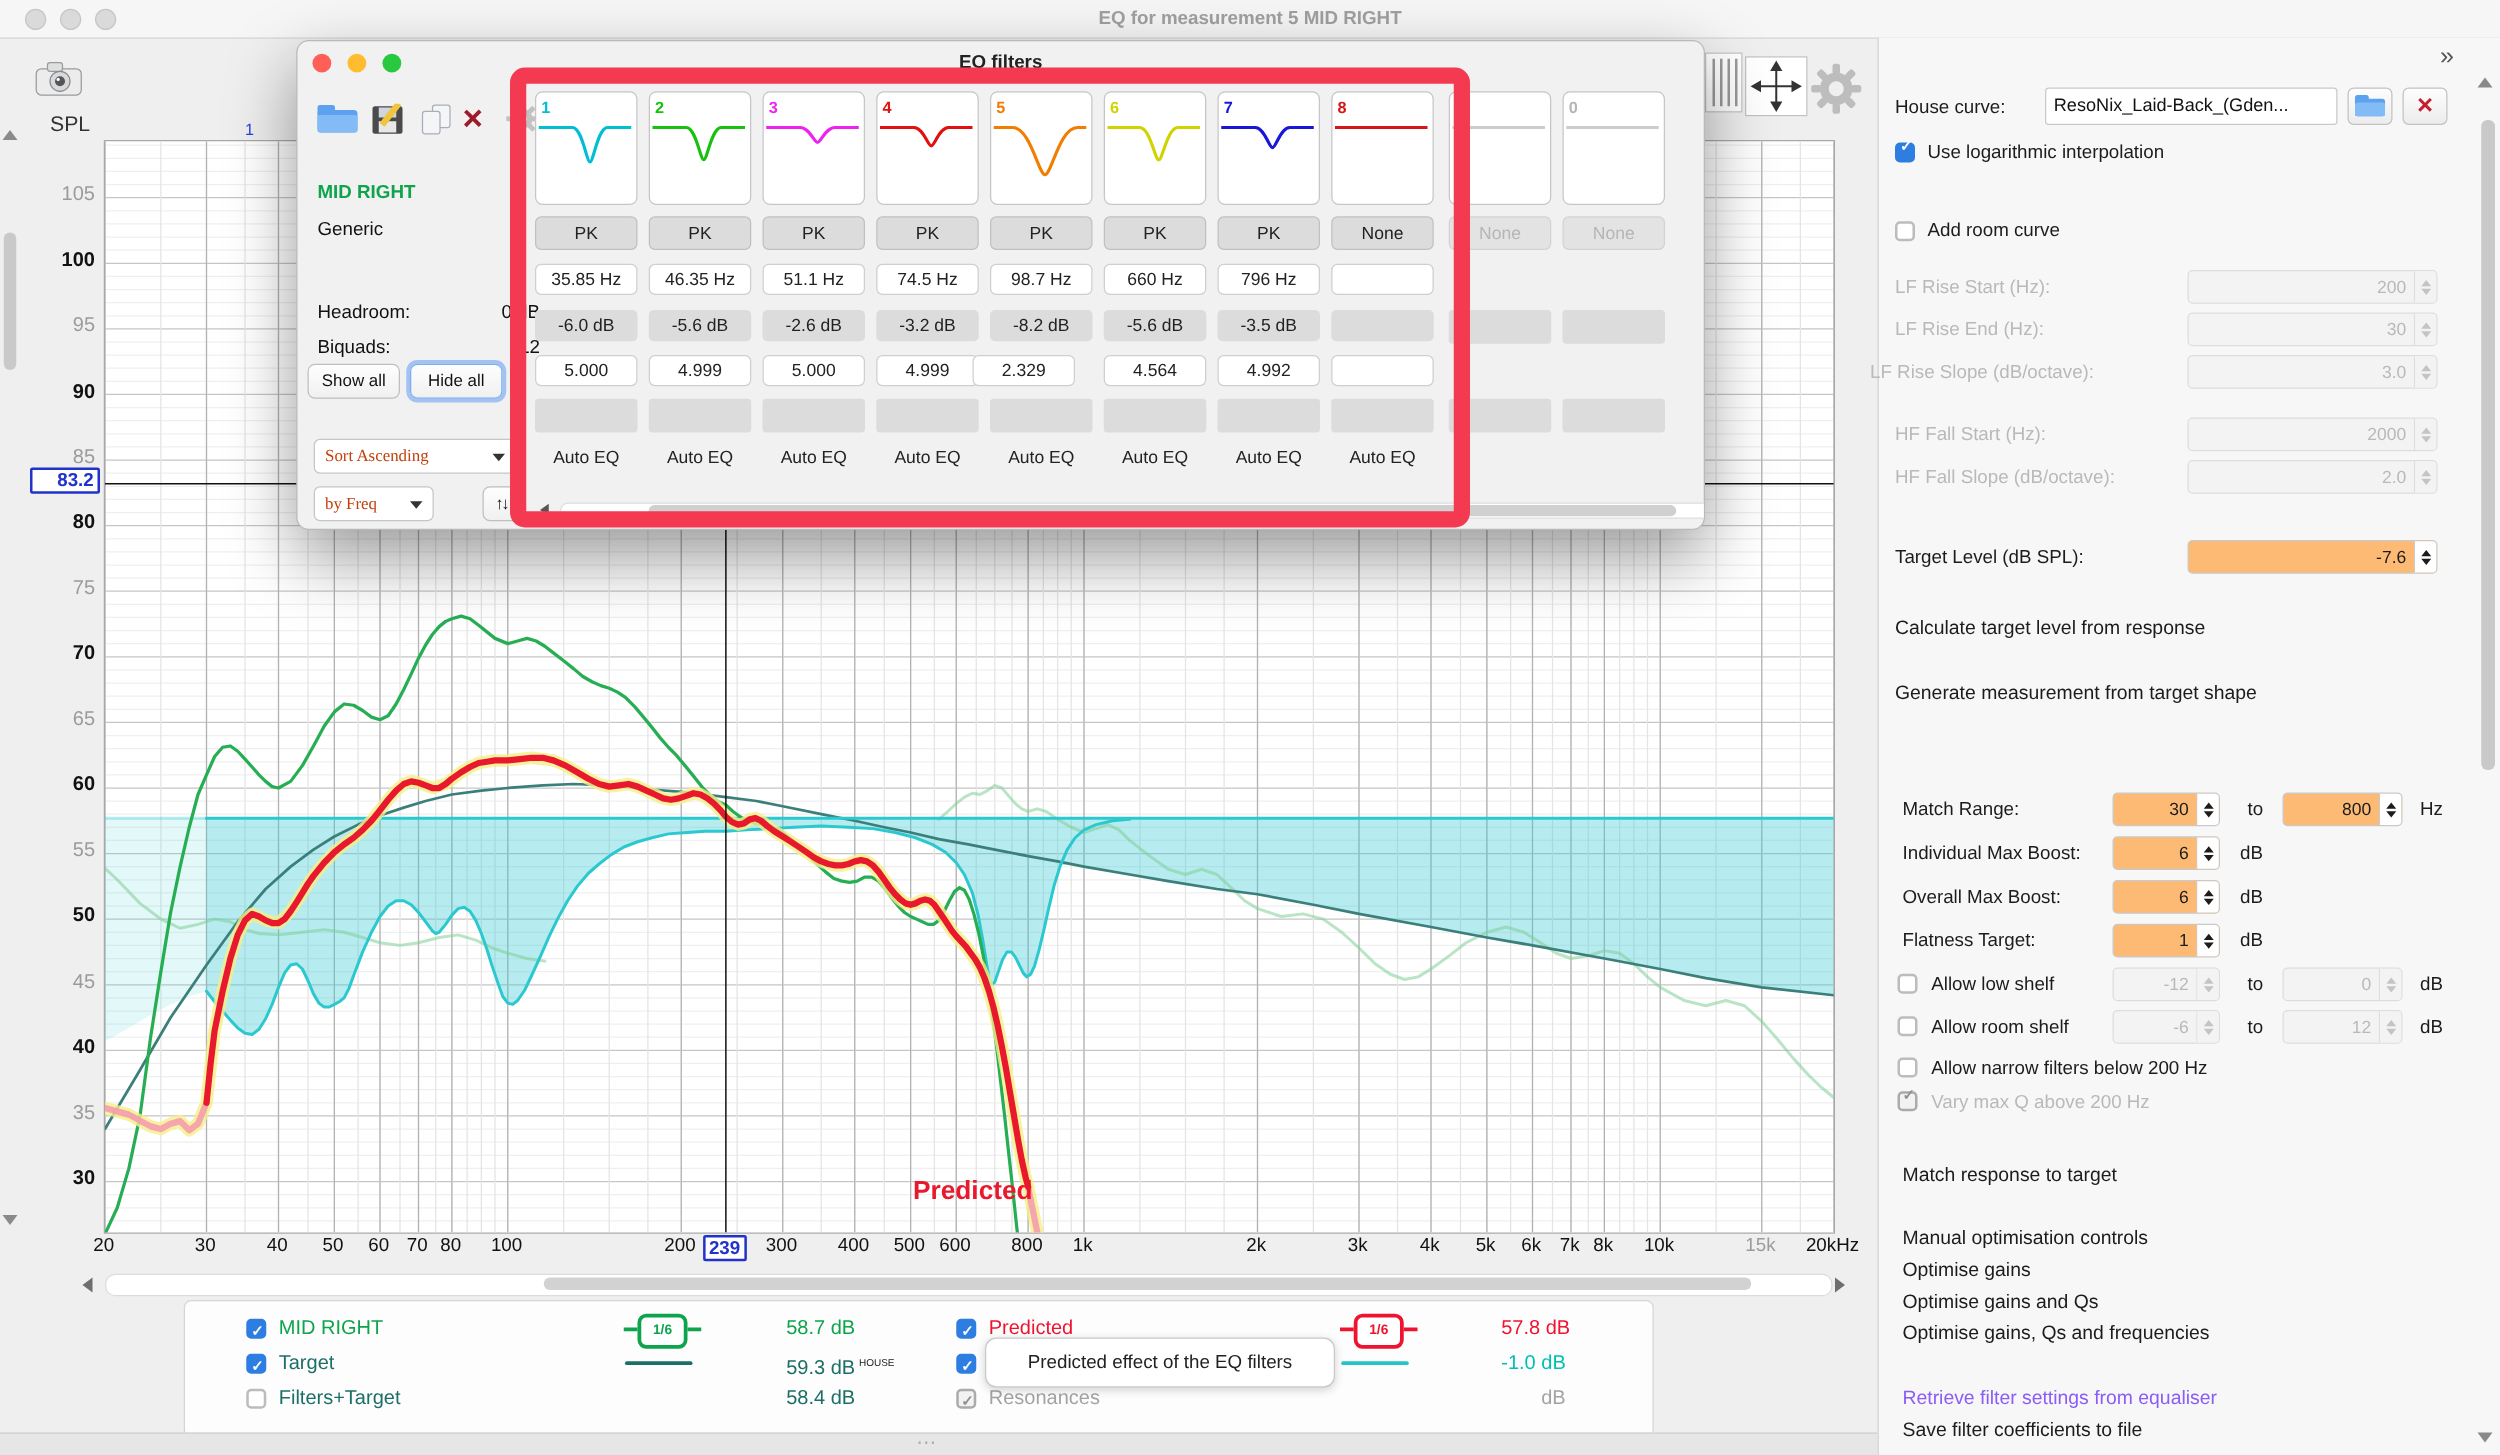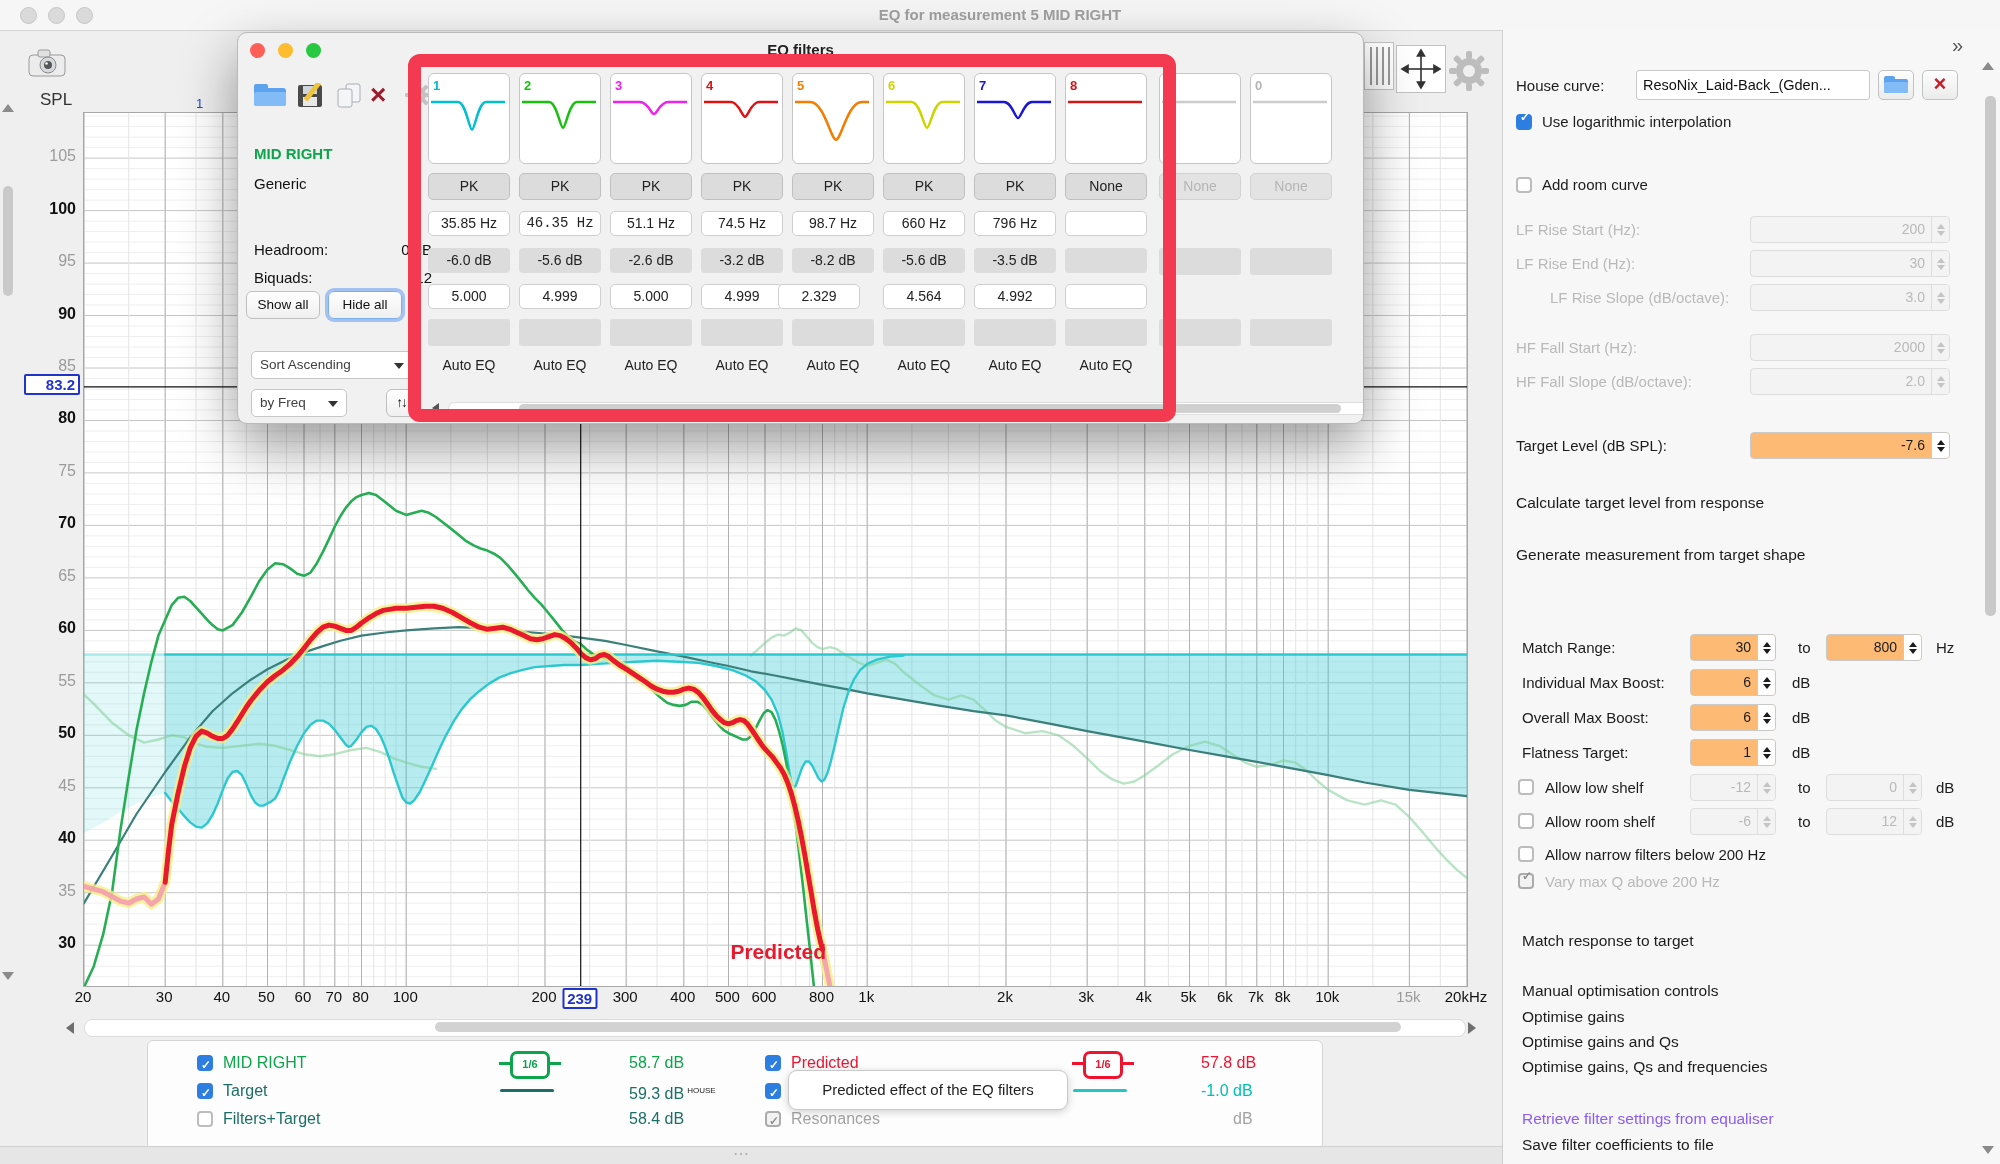--- a/index.html
+++ b/index.html
@@ -67,21 +67,21 @@
   .housefield{position:absolute;left:1636px;top:70px;width:234px;height:30px;background:#fff;border:1px solid #c9c9c9;border-radius:3px;font-size:14.5px;color:#111;line-height:28px;padding:0 6px;box-sizing:border-box;white-space:nowrap;overflow:hidden;}
   .iconbtn{position:absolute;width:36px;height:30px;background:linear-gradient(#fdfdfd,#ececec);border:1px solid #c2c2c2;border-radius:5px;box-sizing:border-box;text-align:center;}
   .expand{position:absolute;left:1952px;top:34px;font-size:20px;color:#555;}
   
   .dialog{position:absolute;left:237px;top:32px;width:1125px;height:390px;background:#f1f1f1;border:1px solid #b9b9b9;border-radius:10px;box-shadow:0 22px 55px rgba(0,0,0,.4);overflow:hidden;z-index:20;}
   .dtitle{position:absolute;left:0;top:8px;width:100%;text-align:center;font-size:15px;font-weight:bold;color:#222;}
   .dlight{position:absolute;top:10px;width:15px;height:15px;border-radius:50%;}
   .dtext{position:absolute;font-size:15px;color:#111;white-space:nowrap;}
   .dbtn{position:absolute;height:28px;background:linear-gradient(#fefefe,#f0f0f0);border:1px solid #bfbfbf;border-radius:6px;font-size:13.5px;color:#111;text-align:center;line-height:26px;box-sizing:border-box;}
   .dbtn.focus{box-shadow:0 0 0 3px rgba(100,155,240,.55);border-color:#7aaef0;}
-  .ddrop{position:absolute;height:28px;background:#fff;border:1px solid #c6c6c6;border-radius:5px;font-size:13.5px;color:#404040;line-height:26px;padding:0 8px;box-sizing:border-box;}
+  .ddrop{position:absolute;height:28px;background:#fff;border:1px solid #c6c6c6;border-radius:5px;font-size:13.5px;color:#c2410c;line-height:26px;padding:0 8px;box-sizing:border-box;font-family:Liberation Serif, serif;}
   .ddrop::after{content:"";position:absolute;right:8px;top:11px;border-left:5px solid transparent;border-right:5px solid transparent;border-top:6px solid #333;}
   .fgraph{position:absolute;width:82px;height:91px;background:#fff;border:1.5px solid #c6c6c6;border-radius:6px;box-sizing:border-box;}
   .fbtn{position:absolute;width:82px;height:27px;background:#dcdcdc;border:1px solid #c0c0c0;border-radius:5px;box-sizing:border-box;text-align:center;line-height:25px;font-size:14px;color:#222;}
   .fbtn.dim{color:#b5b5b5;background:#e3e3e3;border-color:#d2d2d2;}
   .ffield{position:absolute;width:82px;height:25px;background:#fff;border:1px solid #cfcfcf;border-radius:5px;box-sizing:border-box;text-align:center;line-height:23px;font-size:14px;color:#222;}
   .fgain{position:absolute;width:82px;height:25px;background:#dcdcdc;border-radius:4px;text-align:center;line-height:25px;font-size:14px;color:#222;}
   .fbar{position:absolute;width:82px;height:27px;background:#dcdcdc;border-radius:3px;}
   .fauto{position:absolute;width:82px;text-align:center;font-size:14px;color:#222;}
   .dscroll{position:absolute;left:210px;top:369px;width:924px;height:13px;background:#fff;border:1px solid #ddd;border-radius:7px;box-sizing:border-box;}
   .dthumb{position:absolute;left:70px;top:1px;width:822px;height:9px;background:#d0d0d0;border-radius:5px;}
@@ -452,21 +452,21 @@
       </span>
     </div>
   <span class="slabel dim" style="left:1516px;top:250px">LF Rise End (Hz):</span>
   <div class="numfield dim" style="left:1750px;top:250px;width:200px">
       <span class="numval">30</span>
       <span class="stepper">
         <i class="up"></i>
         <i class="dn"></i>
       </span>
     </div>
-  <span class="slabel dim" style="left:1550px;top:284px">LF Rise Slope (dB/octave):</span>
+  <span class="slabel dim" style="left:1496px;top:284px">LF Rise Slope (dB/octave):</span>
   <div class="numfield dim" style="left:1750px;top:284px;width:200px">
       <span class="numval">3.0</span>
       <span class="stepper">
         <i class="up"></i>
         <i class="dn"></i>
       </span>
     </div>
   <span class="slabel dim" style="left:1516px;top:334px">HF Fall Start (Hz):</span>
   <div class="numfield dim" style="left:1750px;top:334px;width:200px">
       <span class="numval">2000</span>
@@ -668,21 +668,21 @@
         <div class="ffield" style="left: 190px; top: 178px;">35.85 Hz</div>
         <div class="fgain" style="left: 190px; top: 215px;">-6.0 dB</div>
         <div class="ffield" style="left: 190px; top: 251px;">5.000</div>
         <div class="fbar" style="left: 190px; top: 286px;"></div>
         <div class="fauto" style="left: 190px; top: 324px;">Auto EQ</div>
         <div class="fgraph" style="left: 281px; top: 40px;"><svg width="78" height="86" viewBox="0 0 78 86">
             <text x="4" y="16" font-size="13" font-weight="bold" fill="#17c20f" font-family="Liberation Sans, sans-serif">2</text>
             <path d="M2 28 L29.0 28 C36.7 28 40.2 53.8 43 53.8 C45.8 53.8 49.3 28 57.0 28 L76 28" fill="none" stroke="#17c20f" stroke-width="2.5" stroke-linejoin="round"></path>
           </svg></div>
         <div class="fbtn" style="left: 281px; top: 140px;">PK</div>
-        <div class="ffield" style="left: 281px; top: 178px; font-family: Liberation Mono, monospace;">46.35 Hz</div>
+        <div class="ffield" style="left: 281px; top: 178px;">46.35 Hz</div>
         <div class="fgain" style="left: 281px; top: 215px;">-5.6 dB</div>
         <div class="ffield" style="left: 281px; top: 251px;">4.999</div>
         <div class="fbar" style="left: 281px; top: 286px;"></div>
         <div class="fauto" style="left: 281px; top: 324px;">Auto EQ</div>
         <div class="fgraph" style="left: 372px; top: 40px;"><svg width="78" height="86" viewBox="0 0 78 86">
             <text x="4" y="16" font-size="13" font-weight="bold" fill="#ee22ee" font-family="Liberation Sans, sans-serif">3</text>
             <path d="M2 28 L29.0 28 C36.7 28 40.2 40.0 43 40.0 C45.8 40.0 49.3 28 57.0 28 L76 28" fill="none" stroke="#ee22ee" stroke-width="2.5" stroke-linejoin="round"></path>
           </svg></div>
         <div class="fbtn" style="left: 372px; top: 140px;">PK</div>
         <div class="ffield" style="left: 372px; top: 178px;">51.1 Hz</div>

